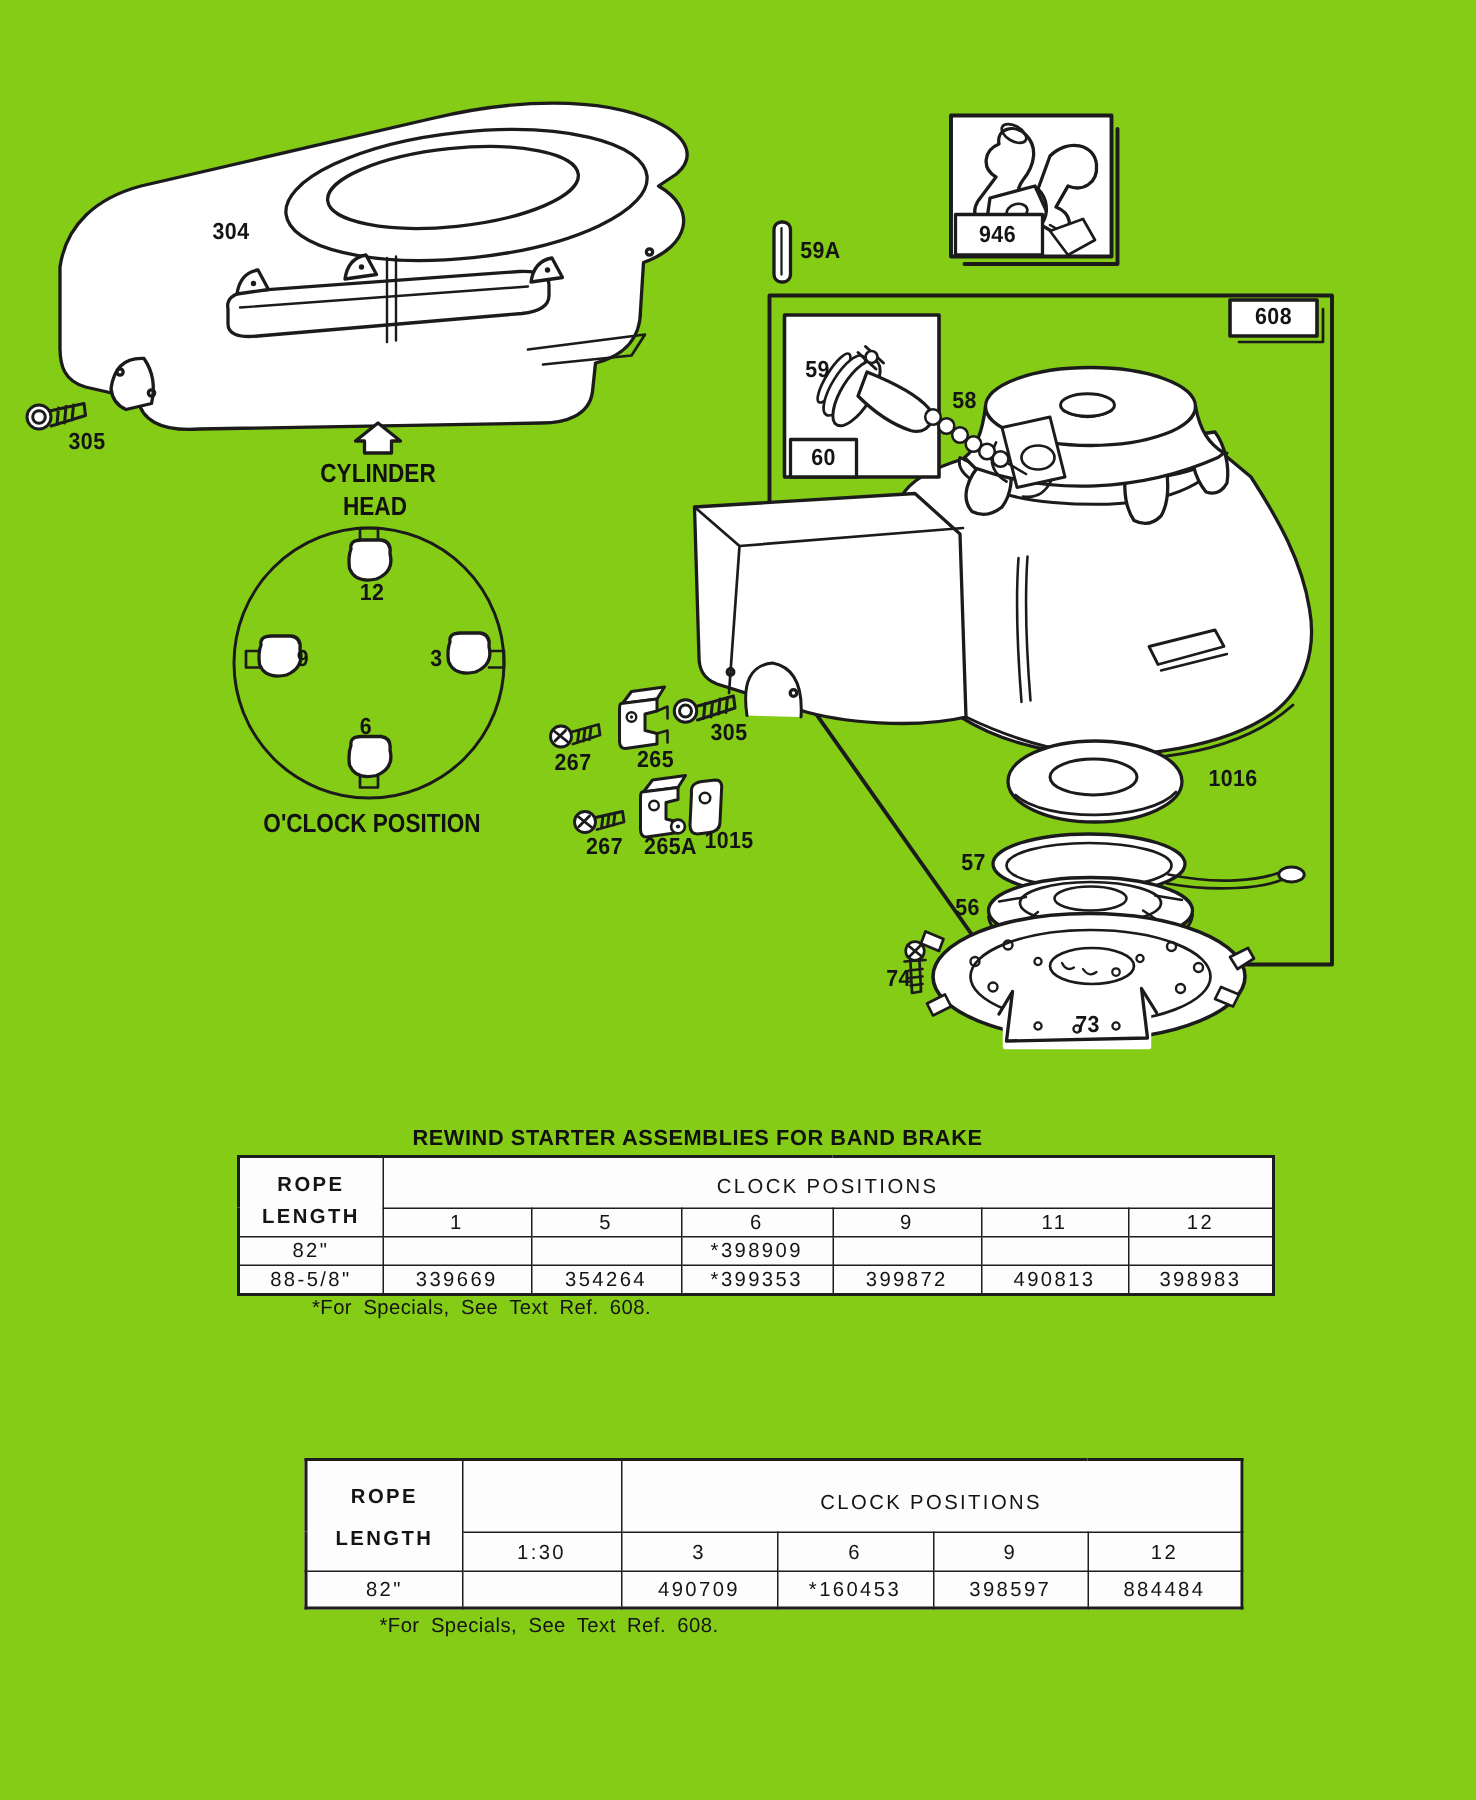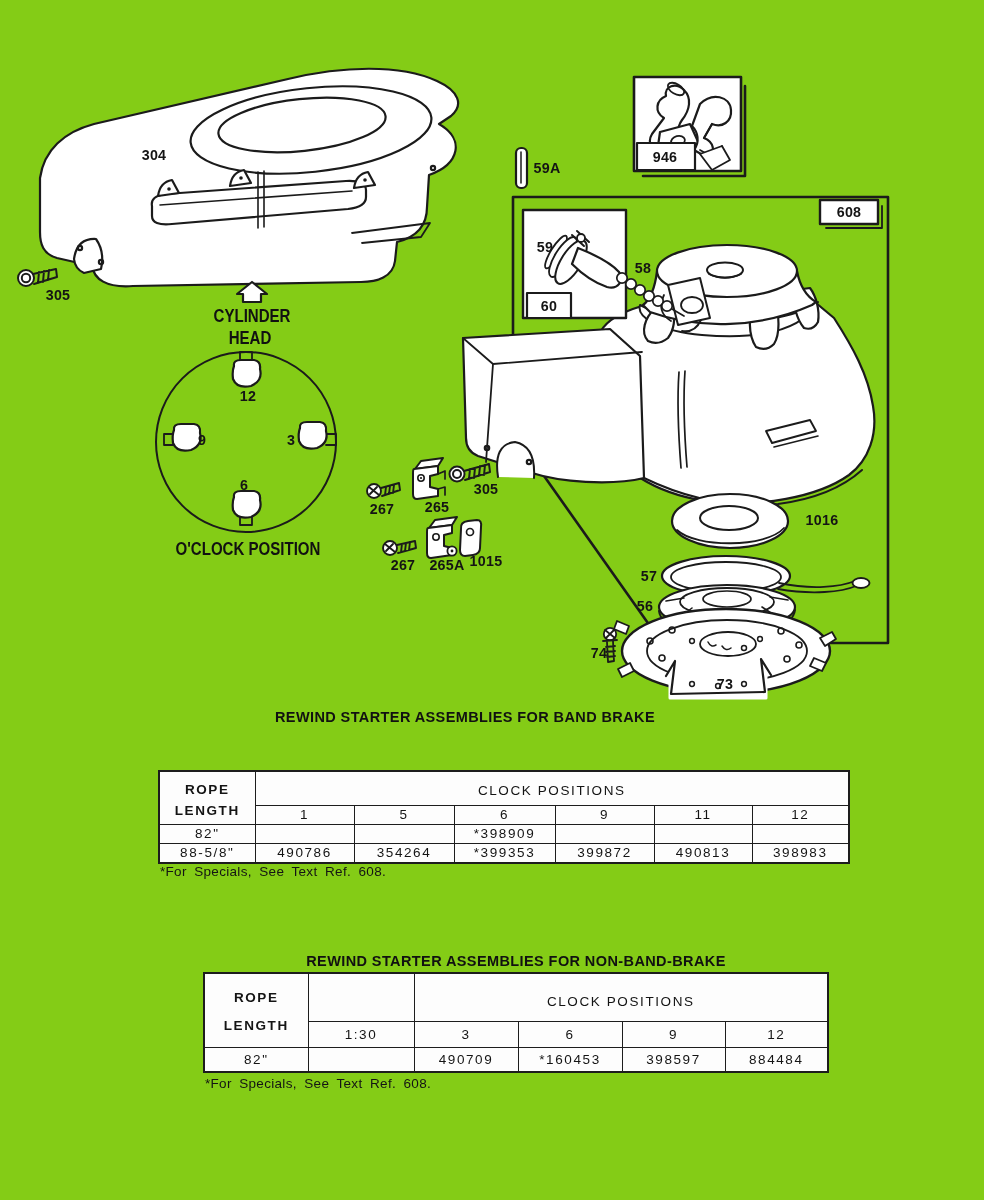--- a/index.html
+++ b/index.html
@@ -8,21 +8,21 @@
   .art{position:absolute;left:0;top:0;}
   .plabel{position:absolute;transform:translate(-50%,-50%) scaleX(.92);
           font:700 15.5px "Liberation Sans",sans-serif;color:#141414;
           letter-spacing:.3px;white-space:nowrap;}
   .caps{position:absolute;transform:translate(-50%,-50%) scaleX(.86);
         font:700 17.5px "Liberation Sans",sans-serif;color:#111;
         letter-spacing:0;white-space:nowrap;}
   .tbl-title{position:absolute;transform:translateX(-50%);white-space:nowrap;
              font:700 14.5px "Liberation Sans",sans-serif;color:#111;letter-spacing:.4px;}
   .footnote{position:absolute;font:400 13.5px "Liberation Sans",sans-serif;
-            color:#141414;letter-spacing:.3px;word-spacing:3.5px;white-space:nowrap;}
+            color:#141414;letter-spacing:.3px;word-spacing:3.5px;white-space:nowrap;margin-left:48px;}
   table.ptable{position:absolute;border-collapse:collapse;table-layout:fixed;
                background:#fdfdfd;border:2.2px solid #1d1d1d;
                font:400 13.5px "Liberation Sans",sans-serif;color:#141414;}
   table.ptable td{border:1.6px solid #1d1d1d;padding:0;text-align:center;
                   vertical-align:middle;letter-spacing:1.6px;overflow:hidden;}
   td.rope-hd{vertical-align:top;letter-spacing:1px;font-weight:bold;}
   td.rope-hd div{line-height:16px;padding-top:5px;}
   table.t2 td.rope-hd div{line-height:24px;padding-top:4px;}
   td.clock-hd{letter-spacing:1.6px;vertical-align:top;padding-top:5px!important;}
   table.t2 td.clock-hd{padding-top:9px!important;}
@@ -258,21 +258,21 @@
   <div class="plabel" style="left:437px;top:507px">265</div>
   <div class="plabel" style="left:403px;top:565px">267</div>
   <div class="plabel" style="left:447px;top:565px">265A</div>
   <div class="plabel" style="left:486px;top:561px">1015</div>
   <div class="plabel" style="left:822px;top:520px">1016</div>
   <div class="plabel" style="left:649px;top:576px">57</div>
   <div class="plabel" style="left:645px;top:606px">56</div>
   <div class="plabel" style="left:599px;top:653px">74</div>
   <div class="plabel" style="left:725px;top:684px">73</div>
 
-  <div class="tbl-title" style="left:465px;top:709px">REWIND STARTER ASSEMBLIES FOR BAND BRAKE</div>
+  <div class="tbl-title" style="left:465px;top:751px">REWIND STARTER ASSEMBLIES FOR BAND BRAKE</div>
   <table class="ptable t1" style="left:158px;top:770px;width:690px">
     <colgroup>
       <col style="width:96px">
         <col style="width:99px">
         <col style="width:100px">
         <col style="width:101px">
       <col style="width:99px">
         <col style="width:98px">
         <col style="width:97px">
     </colgroup>
@@ -296,32 +296,31 @@
         <td class="rope-val">82"</td>
         <td></td>
         <td></td>
         <td>*398909</td>
         <td></td>
         <td></td>
         <td></td>
       </tr>
       <tr style="height:20px">
         <td class="rope-val">88-5/8"</td>
-        <td>490786</td>
+        <td>339669</td>
         <td>354264</td>
         <td>*399353</td>
         <td>399872</td>
         <td>490813</td>
         <td>398983</td>
       </tr>
     </tbody>
   </table>
   <div class="footnote" style="left:160px;top:864px">*For Specials, See Text Ref. 608.</div>
 
-  <div class="tbl-title" style="left:516px;top:953px">REWIND STARTER ASSEMBLIES FOR NON-BAND-BRAKE</div>
   <table class="ptable t2" style="left:203px;top:972px;width:624px">
     <colgroup>
       <col style="width:104px">
         <col style="width:106px">
         <col style="width:104px">
       <col style="width:104px">
         <col style="width:103px">
         <col style="width:103px">
     </colgroup>
     <tbody>

